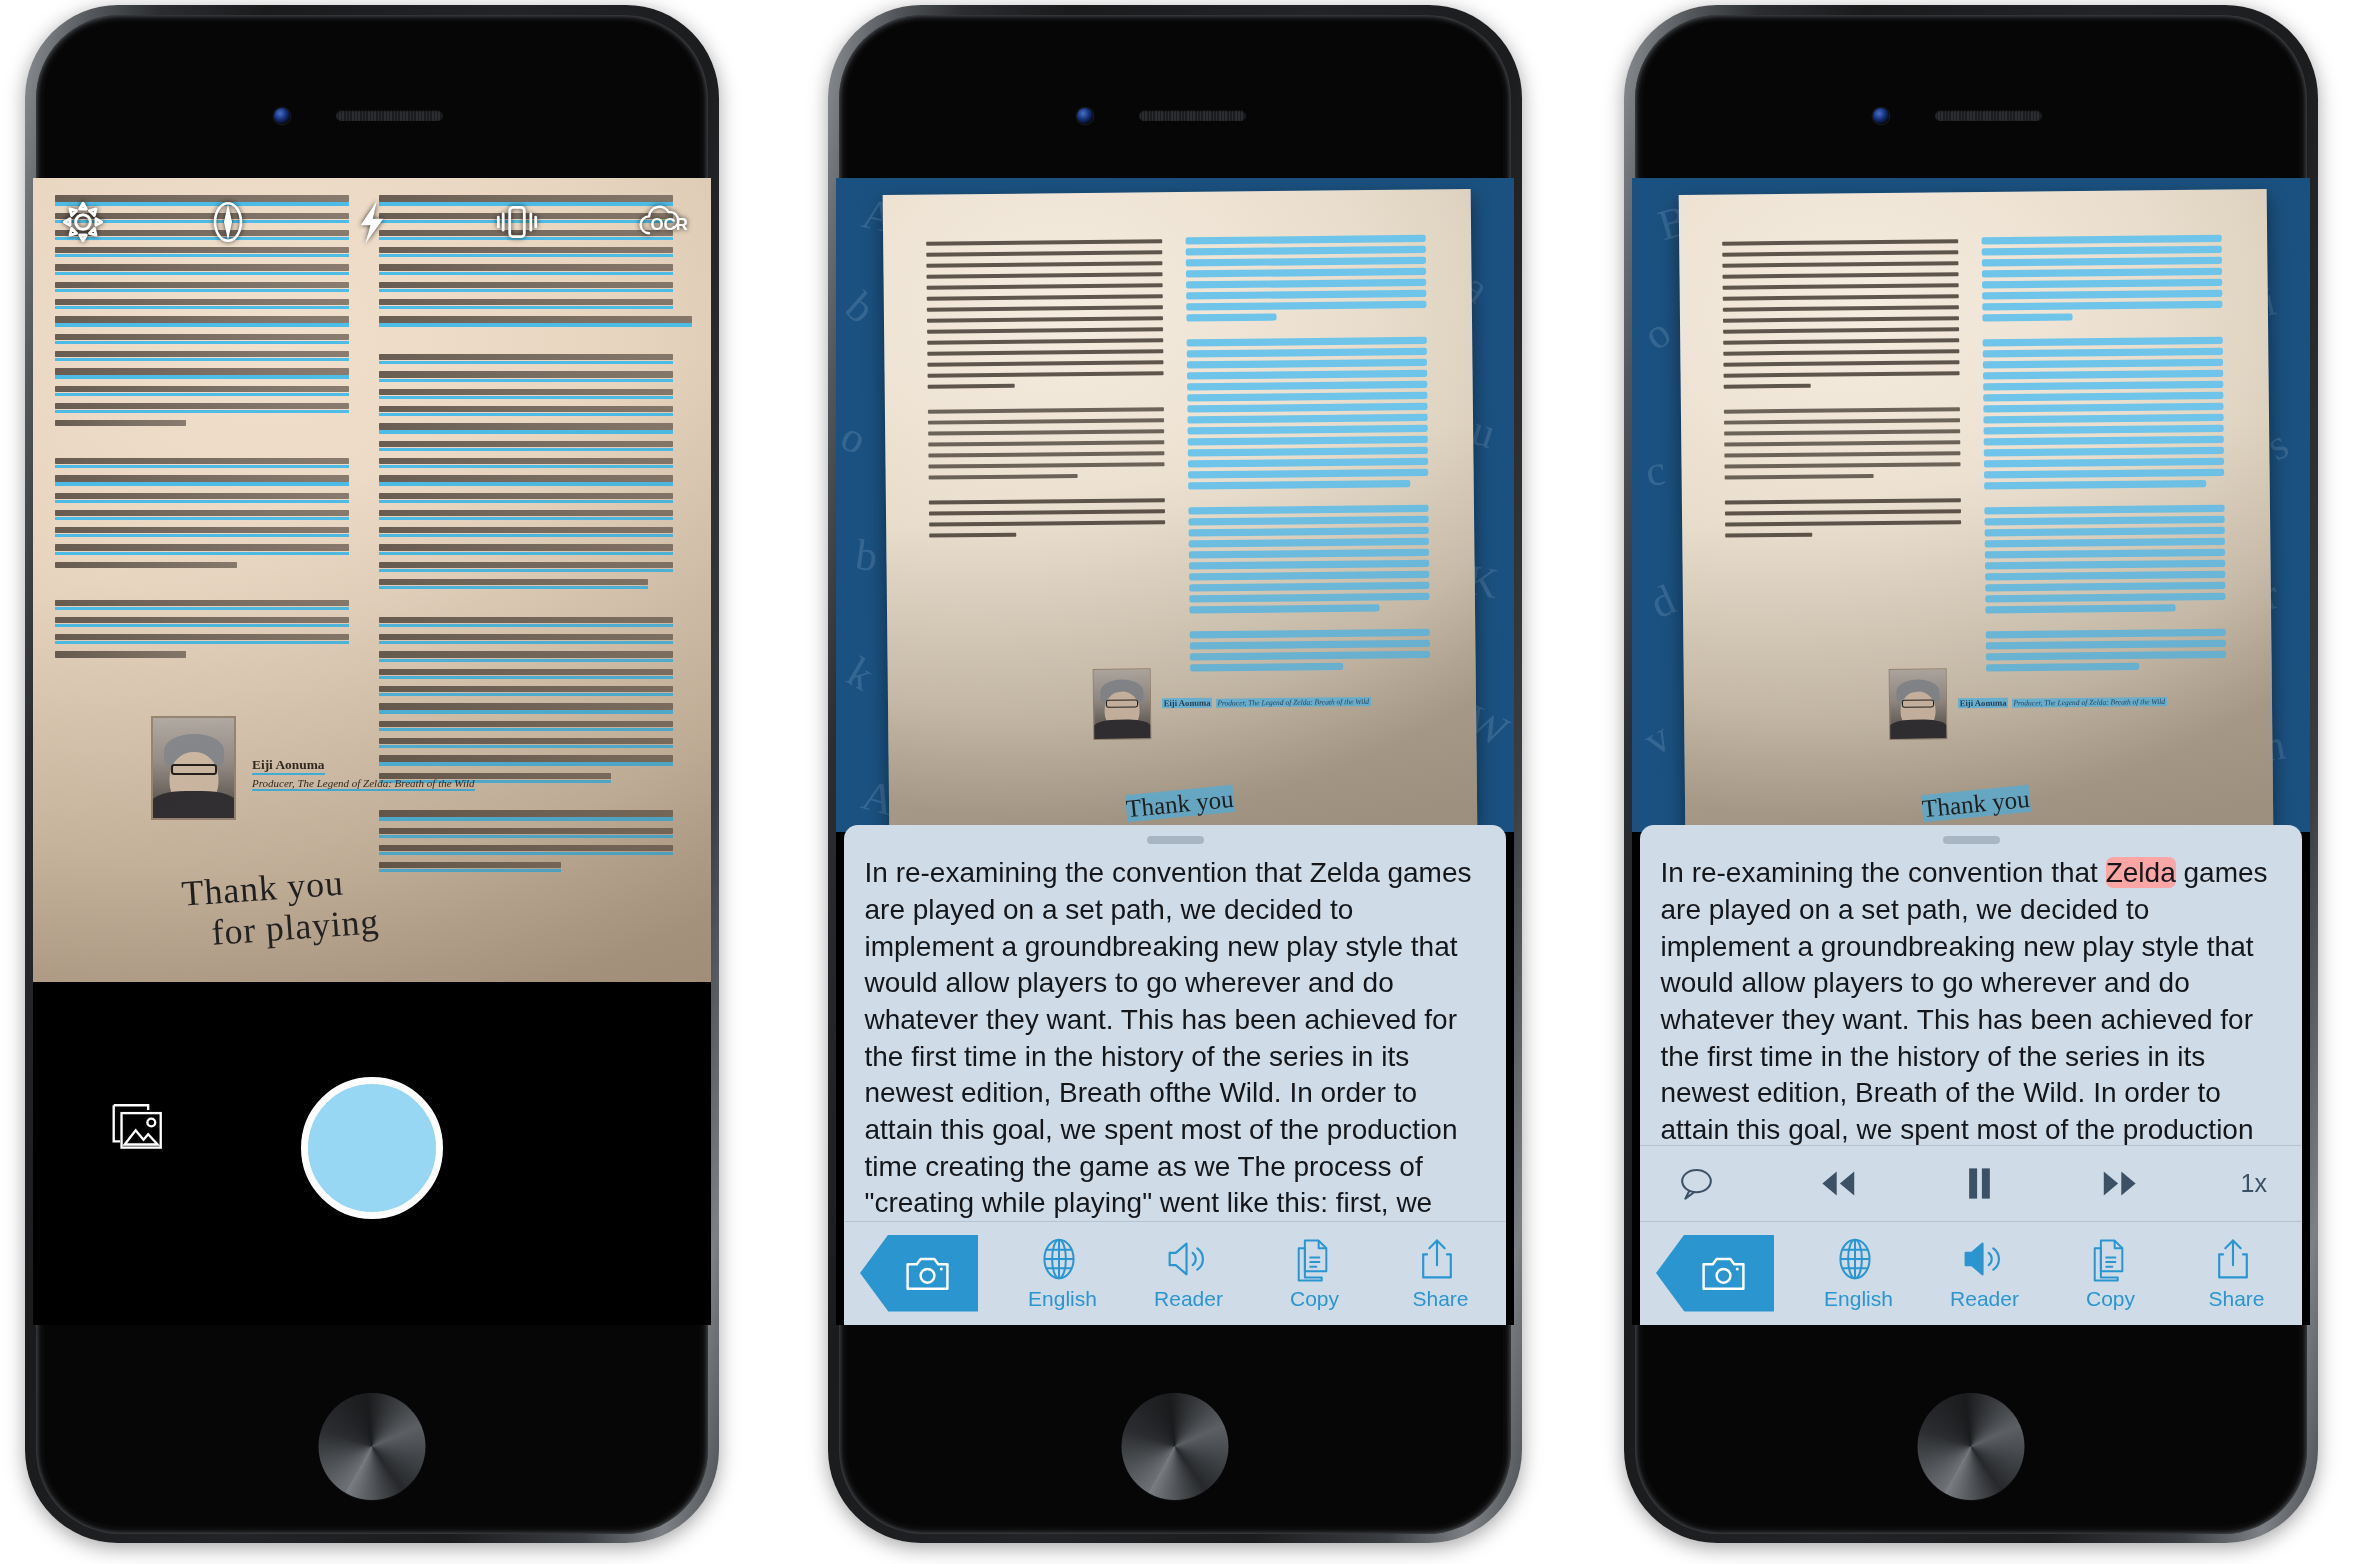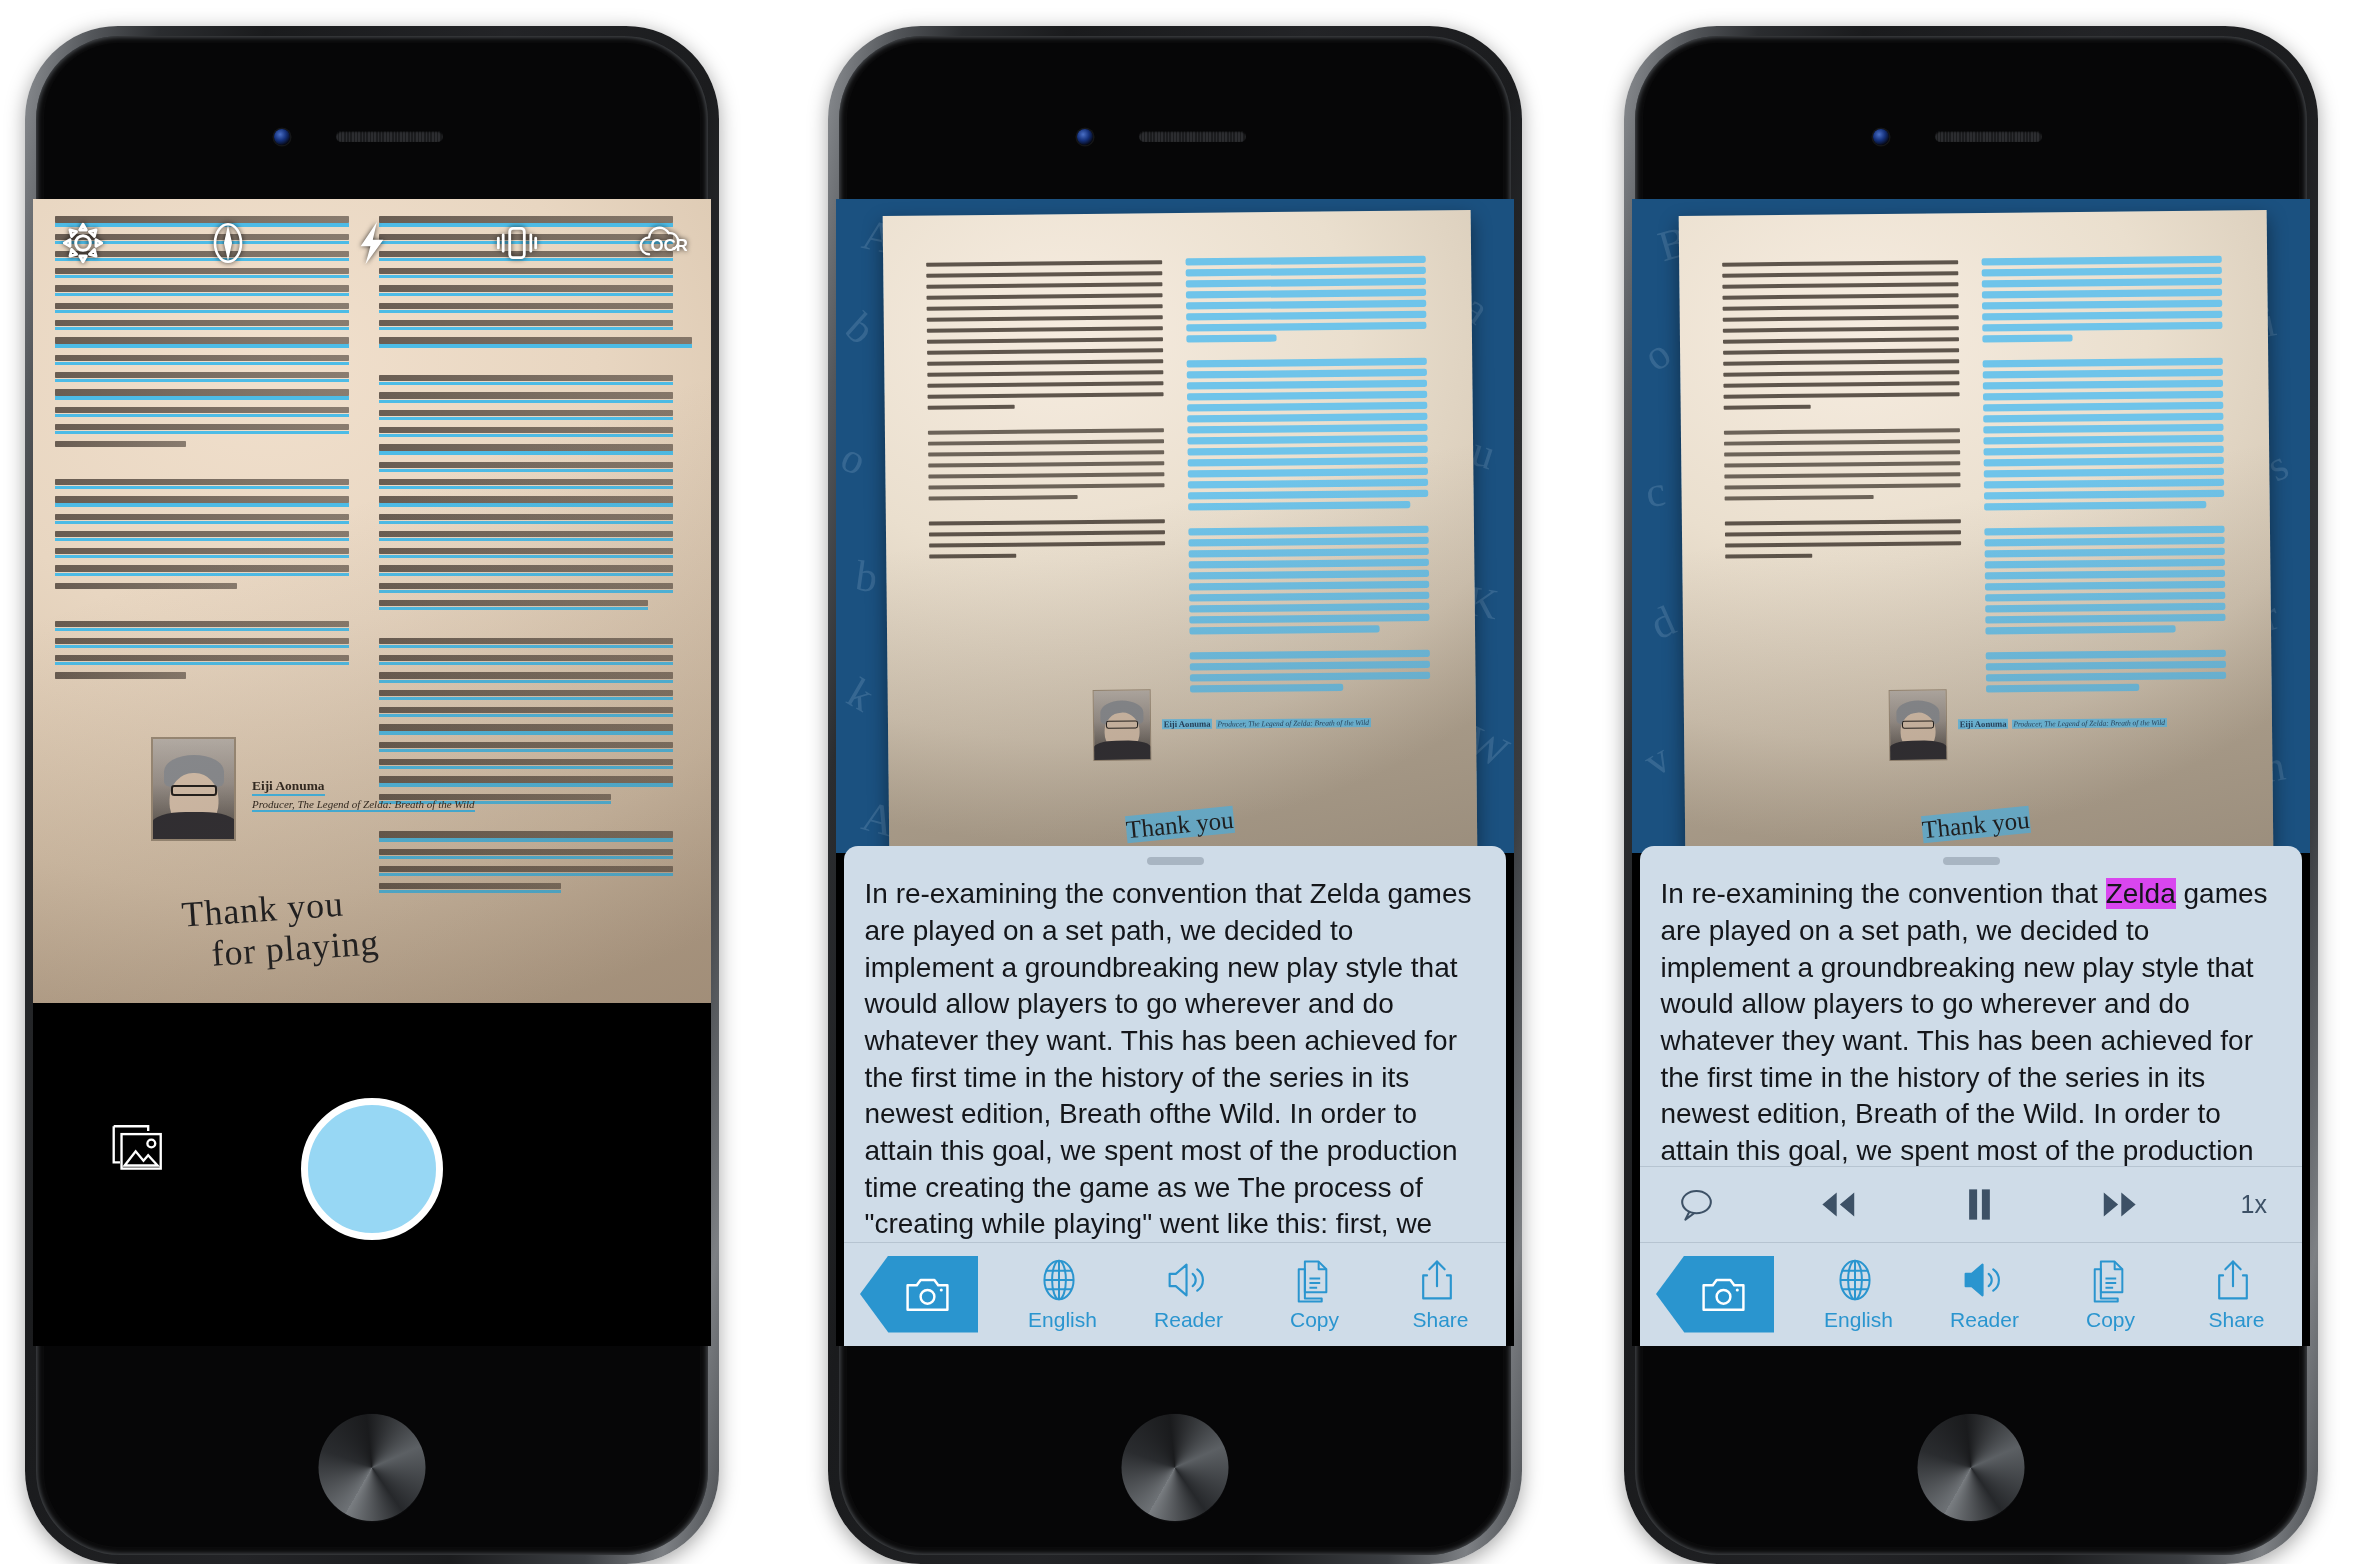--- a/index.html
+++ b/index.html
@@ -2,21 +2,21 @@
 <html style="font-size:12.6px"><head>
 <meta charset="utf-8">
 <style>
   * { box-sizing: border-box; margin: 0; padding: 0; }
   html, body { width: 2366px; height: 1564px; background: #ffffff; overflow: hidden; }
   body { font-family: "Liberation Sans", sans-serif; }
 
   .stage { position: relative; width: 2366px; height: 1564px; background: #fff; }
 
   
-  .phone { position: absolute; top: 26px; width: 694px; height: 1538px; }
+  .phone { position: absolute; top: 5px; width: 694px; height: 1538px; }
   .phone-1 { left: 25px; }
   .phone-2 { left: 828px; }
   .phone-3 { left: 1624px; }
 
   .frame-outer {
     position: absolute; inset: 0;
     border-radius: 93px;
     background: linear-gradient(100deg,#8f9296 0%, #54575b 7%, #2b2d30 14%, #1a1b1d 25%,
                 #232427 50%, #1b1c1e 72%, #3b3e42 86%, #7d8084 94%, #4a4d51 100%);
     box-shadow: 0 4.7px 20.5px rgba(0,0,0,.35);
@@ -186,21 +186,21 @@
     background: #cfdce8; border-radius: 14px 14px 0 0;
     display: flex; flex-direction: column;
   }
   .sheet-handle { width: 57px; height: 8px; border-radius: 4px; background: #a8b5c2;
      margin: 11px auto 3.2px; flex: 0 0 auto; }
   .sheet-text {
     flex: 1 1 auto; overflow: hidden; padding: 8px 20.5px 0 20.5px;
     font-family: "Liberation Sans", sans-serif;
     font-size: 28px; line-height: 1.31; color: #14161a;
   }
-  .sheet-text .mark { background: #d946ef; }
+  .sheet-text .mark { background: #fca5a5; border-radius: 7px; }
 
   .play-bar {
     flex: 0 0 auto; height: 76px; border-top: 0.8px solid #b6c4d1;
     display: flex; align-items: center; justify-content: space-between;
     padding: 12px 35px; color: #3d5166;
   }
   .pb-ic { width: 43px; height: 43px; display:flex; align-items:center; justify-content:center; }
   .pb-ic svg { width: 100%; height: 100%; }
   .pb-rate { font-size: 25px; color: #3d5166; font-family:"Liberation Sans", sans-serif; }
 

